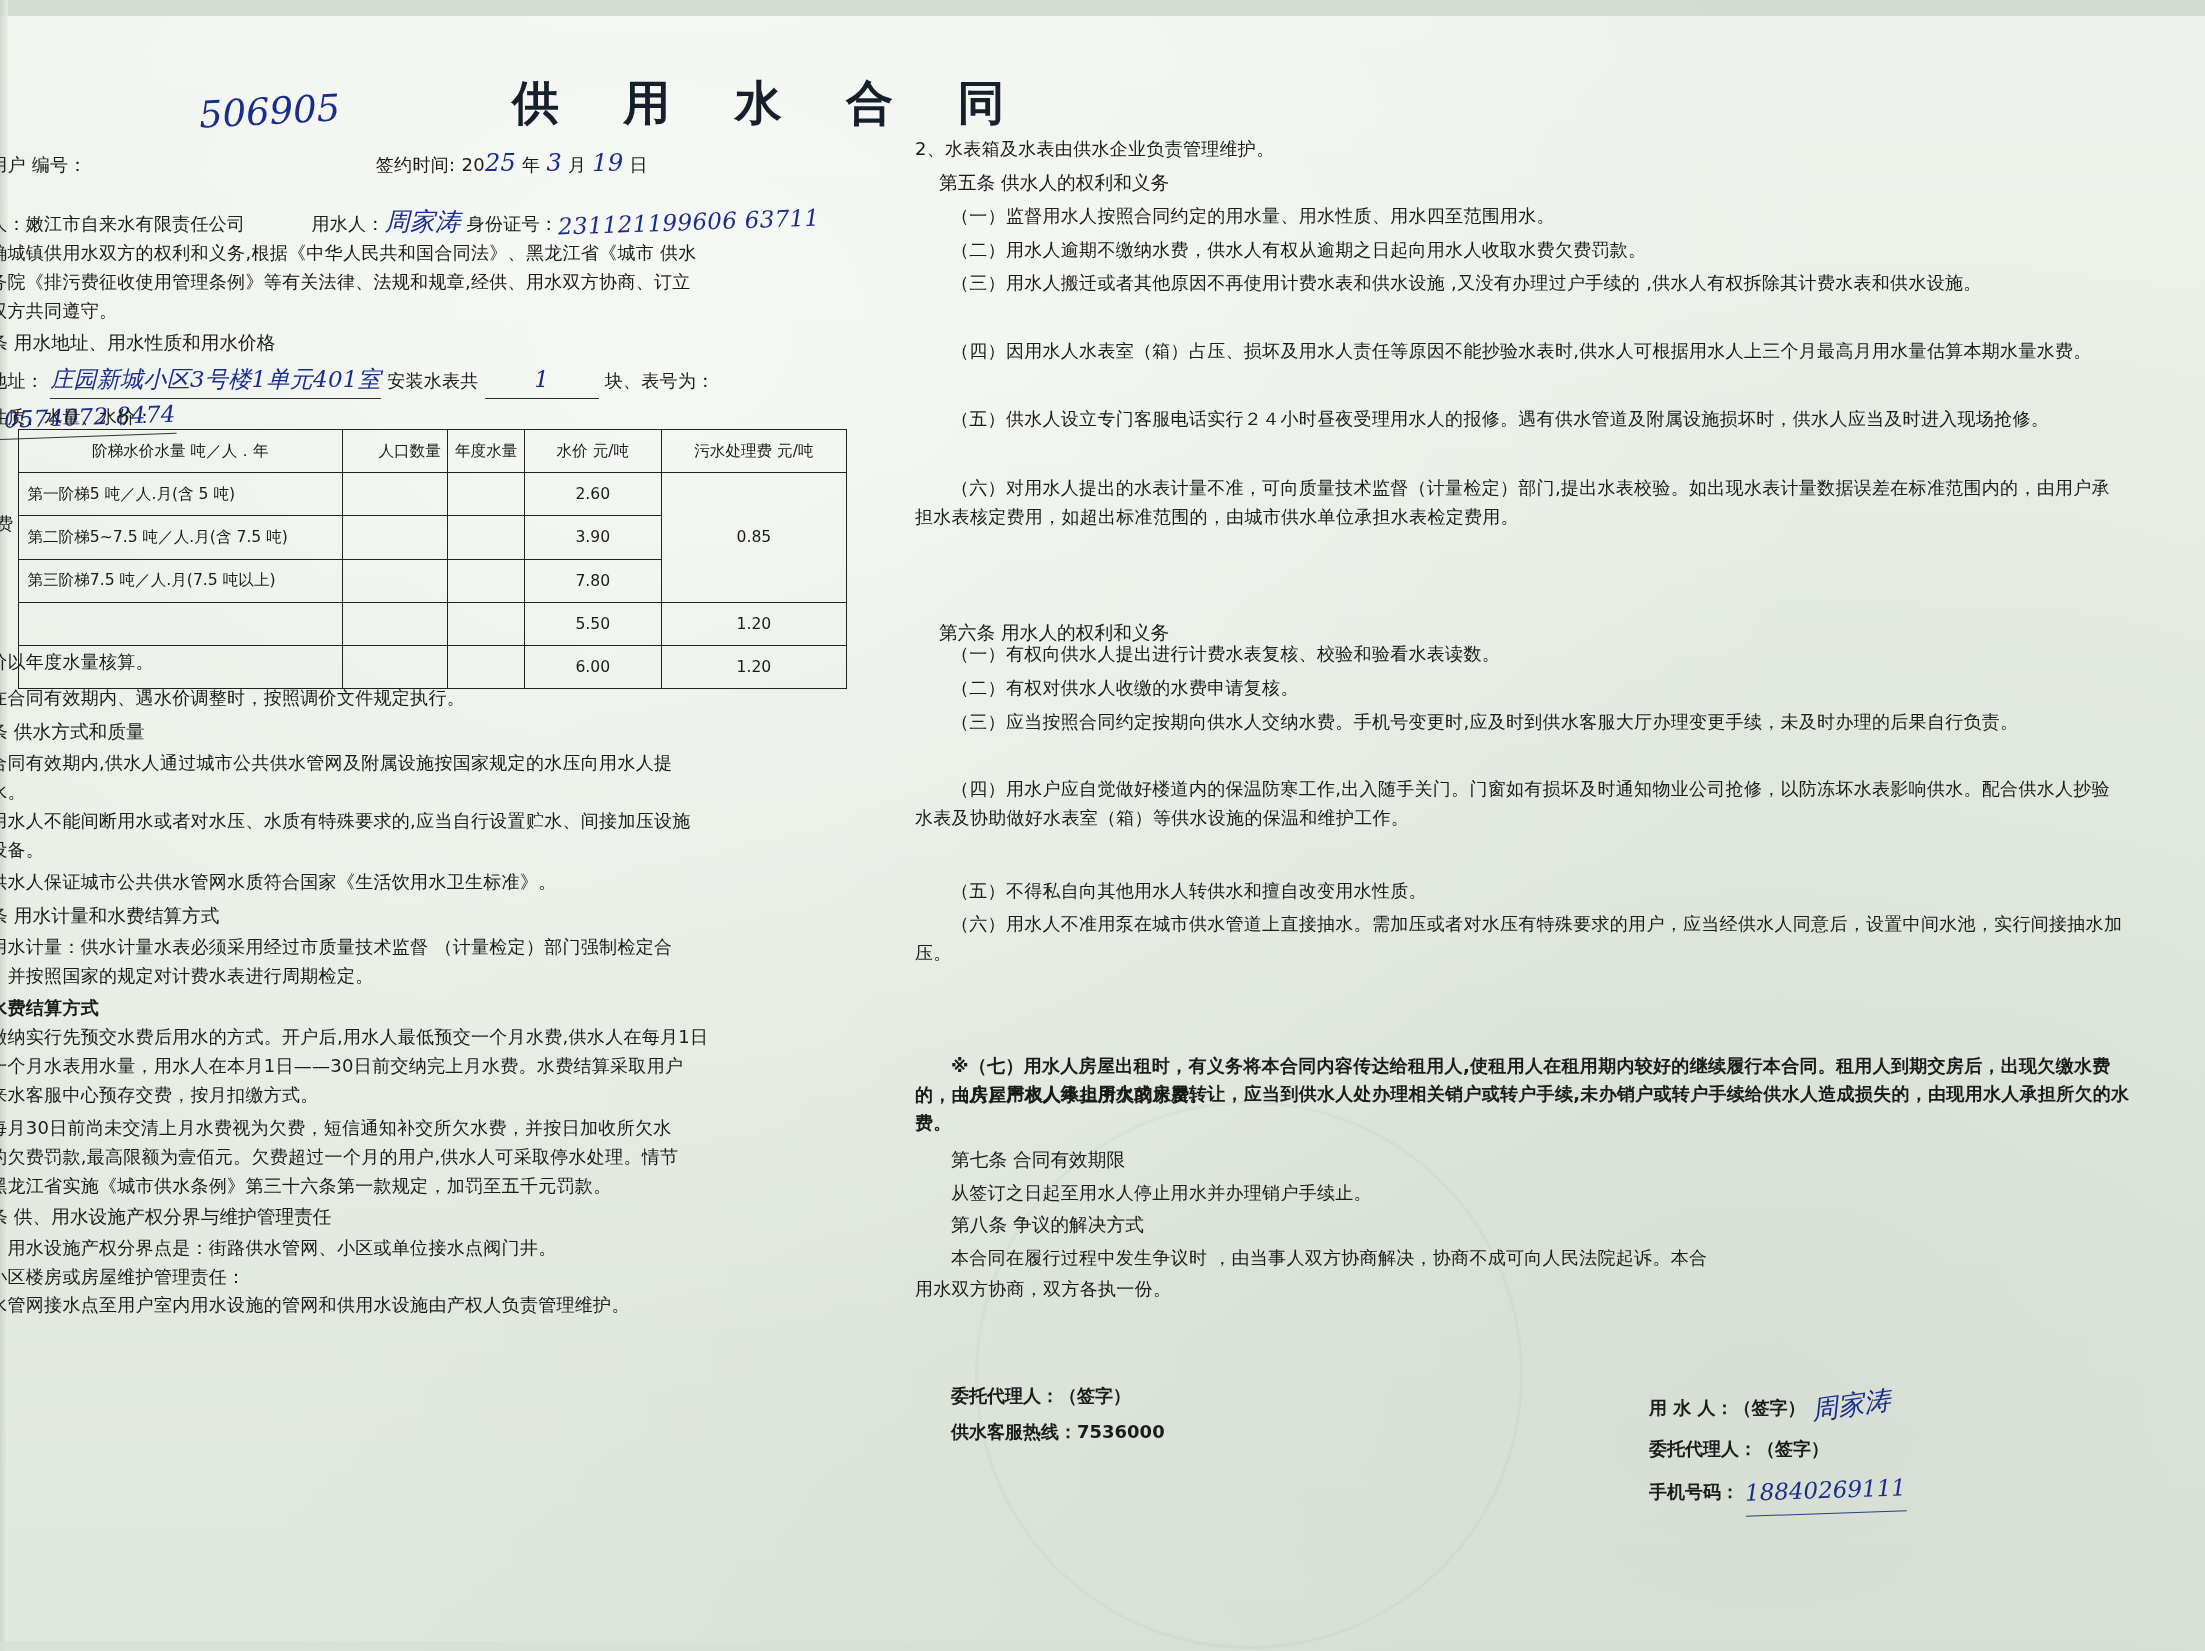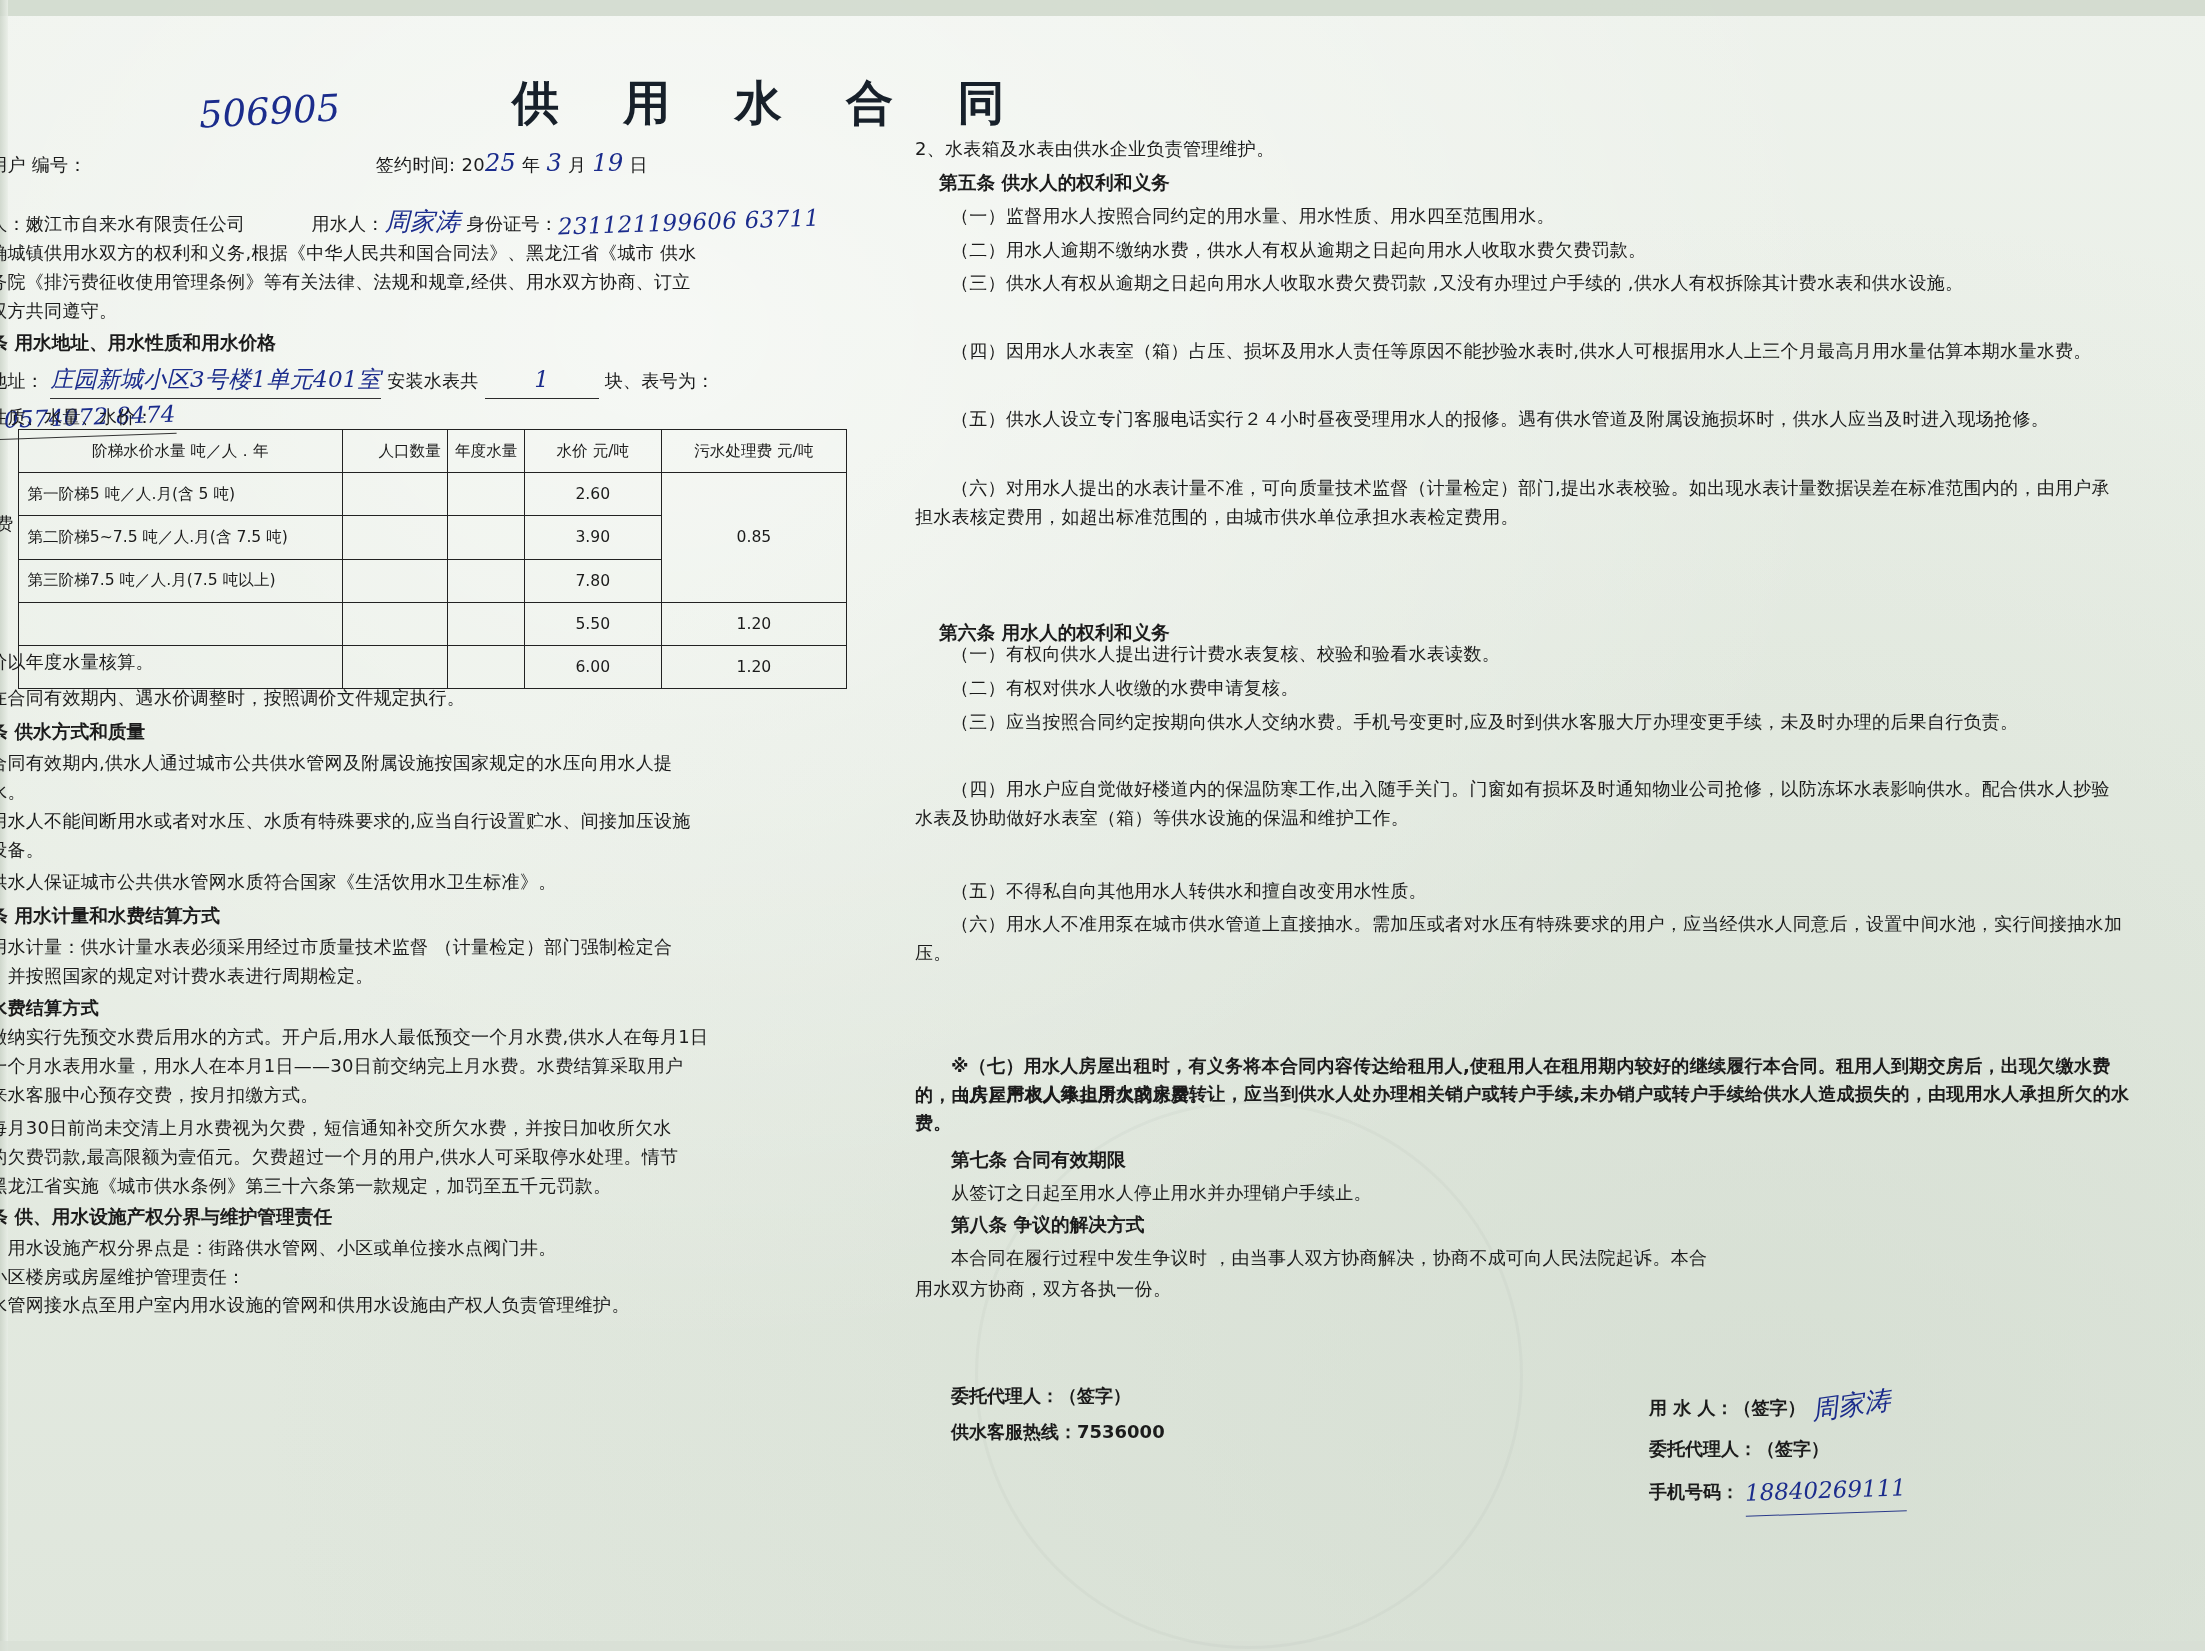--- a/index.html
+++ b/index.html
@@ -43,21 +43,21 @@
     color:#1b2c8c;font-style:italic;
   }
 
   
   .col{position:absolute;top:0;}
   .left{left:0;width:855px;}
   .right{left:915px;width:1240px;}
   .t{font-size:18px;line-height:1.62;letter-spacing:0.3px;}
   .b{font-weight:bold;}
   .ind{text-indent:36px;}
-  .sec{font-weight:bold;font-size:18.7px;}
+  .sec{font-weight:normal;font-size:18.7px;}
 
   
   .lblk{position:absolute;left:-10.8px;width:843px;}
 
   
   table.rate{
     border-collapse:collapse;
     font-size:15.6px;
     table-layout:fixed;
   }
@@ -218,21 +218,21 @@
 </div>
 
 <div class="col right">
 
   <div class="t" style="position:absolute;top:134px;left:0;width:1204px;">2、水表箱及水表由供水企业负责管理维护。</div>
 
   <div class="sec" style="position:absolute;top:170px;left:24px;">第五条   供水人的权利和义务</div>
 
   <div class="t ind" style="position:absolute;top:201px;left:0;width:1210px;">（一）监督用水人按照合同约定的用水量、用水性质、用水四至范围用水。</div>
   <div class="t ind" style="position:absolute;top:235px;left:0;width:1210px;">（二）用水人逾期不缴纳水费，供水人有权从逾期之日起向用水人收取水费欠费罚款。</div>
-  <div class="t ind" style="position:absolute;top:268px;left:0;width:1210px;line-height:1.62;">（三）供水人有权从逾期之日起向用水人收取水费欠费罚款 ,又没有办理过户手续的 ,供水人有权拆除其计费水表和供水设施。</div>
+  <div class="t ind" style="position:absolute;top:268px;left:0;width:1210px;line-height:1.62;">（三）用水人搬迁或者其他原因不再使用计费水表和供水设施 ,又没有办理过户手续的 ,供水人有权拆除其计费水表和供水设施。</div>
   <div class="t ind" style="position:absolute;top:336px;left:0;width:1210px;">（四）因用水人水表室（箱）占压、损坏及用水人责任等原因不能抄验水表时,供水人可根据用水人上三个月最高月用水量估算本期水量水费。</div>
   <div class="t ind" style="position:absolute;top:404px;left:0;width:1210px;">（五）供水人设立专门客服电话实行２４小时昼夜受理用水人的报修。遇有供水管道及附属设施损坏时，供水人应当及时进入现场抢修。</div>
   <div class="t ind" style="position:absolute;top:473px;left:0;width:1210px;">（六）对用水人提出的水表计量不准，可向质量技术监督（计量检定）部门,提出水表校验。如出现水表计量数据误差在标准范围内的，由用户承担水表核定费用，如超出标准范围的，由城市供水单位承担水表检定费用。</div>
 
   <div class="sec" style="position:absolute;top:608px;left:24px;margin-top:12px;">第六条   用水人的权利和义务</div>
 
   <div class="t ind" style="position:absolute;top:639px;left:0;width:1210px;">（一）有权向供水人提出进行计费水表复核、校验和验看水表读数。</div>
   <div class="t ind" style="position:absolute;top:673px;left:0;width:1210px;">（二）有权对供水人收缴的水费申请复核。</div>
   <div class="t ind" style="position:absolute;top:707px;left:0;width:1210px;">（三）应当按照合同约定按期向供水人交纳水费。手机号变更时,应及时到供水客服大厅办理变更手续，未及时办理的后果自行负责。</div>
   <div class="t ind" style="position:absolute;top:774px;left:0;width:1210px;">（四）用水户应自觉做好楼道内的保温防寒工作,出入随手关门。门窗如有损坏及时通知物业公司抢修，以防冻坏水表影响供水。配合供水人抄验水表及协助做好水表室（箱）等供水设施的保温和维护工作。</div>

